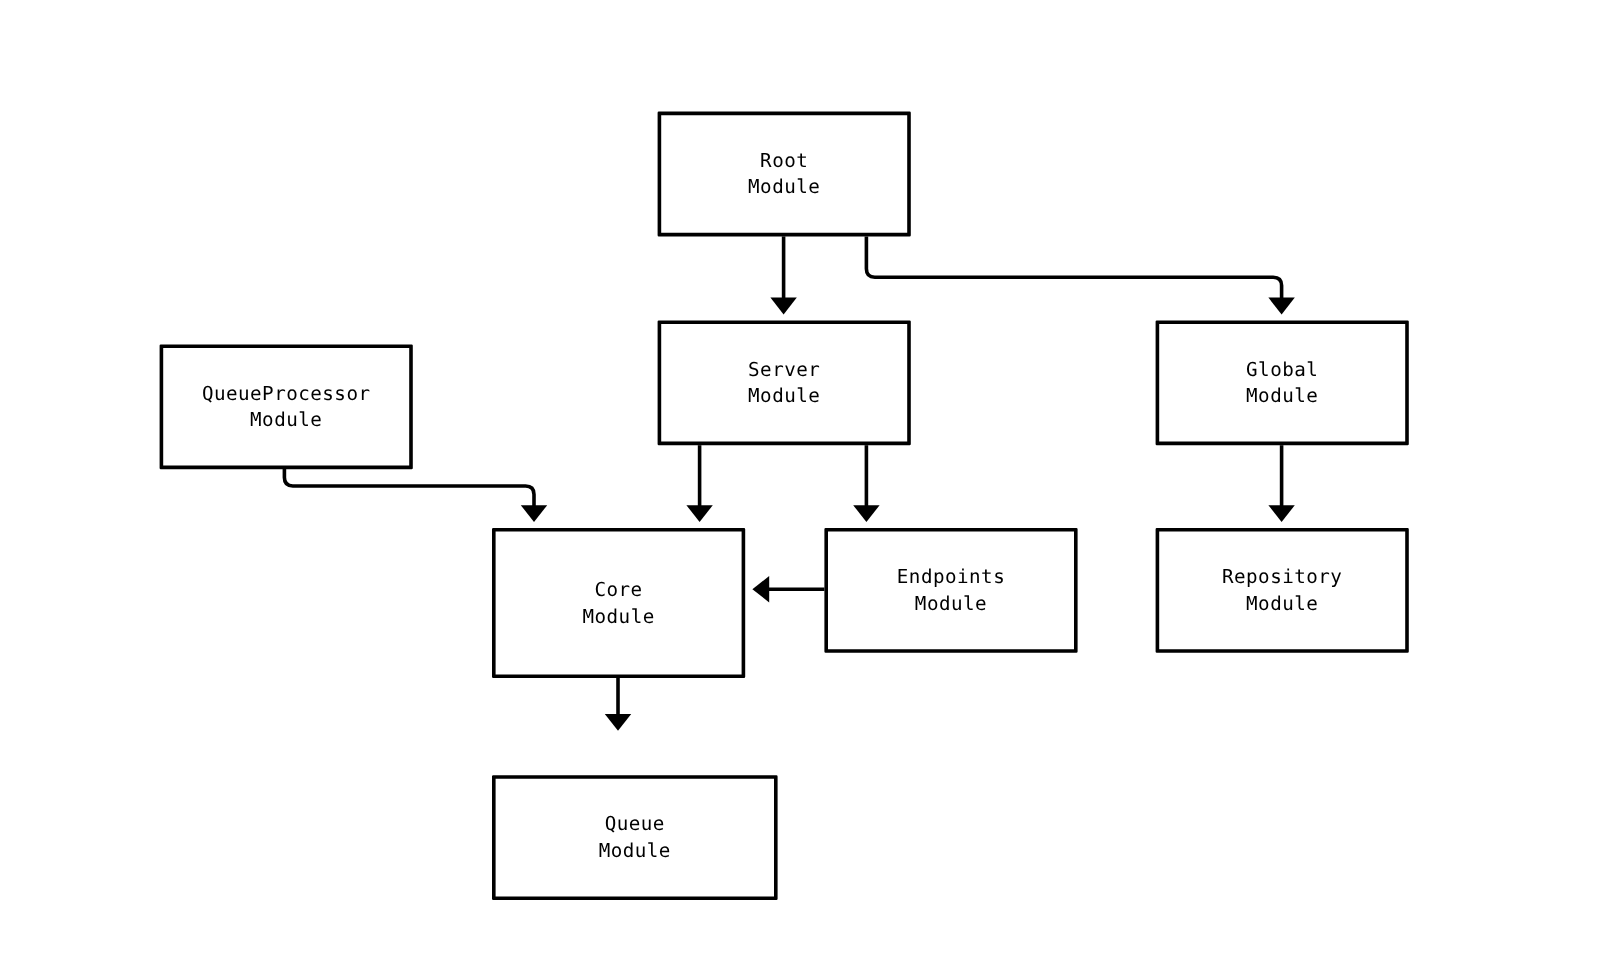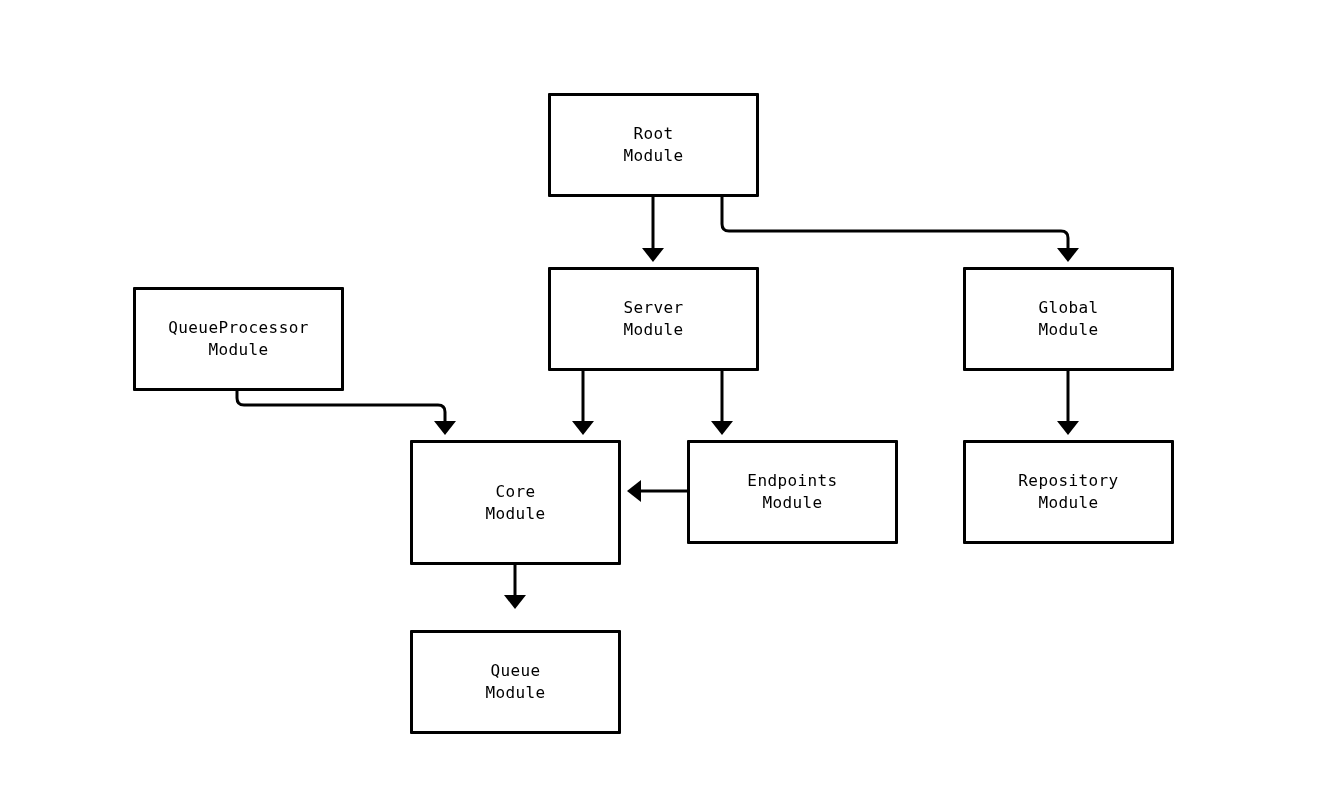--- a/index.html
+++ b/index.html
@@ -105,18 +105,18 @@
   <div class="node-box" style="left: 687px; top: 440px; width: 211px; height: 104px; border-color: rgb(0, 0, 0);">
     <span class="node-line">Endpoints</span>
     <span class="node-line">Module</span>
   </div>
 
   <div class="node-box" style="left: 963px; top: 440px; width: 211px; height: 104px; border-color: rgb(0, 0, 0);">
     <span class="node-line">Repository</span>
     <span class="node-line">Module</span>
   </div>
 
-  <div class="node-box" style="left: 410px; top: 630px; width: 211px; height: 104px; border-color: rgb(0, 0, 0);">
+  <div class="node-box" style="left: 410px; top: 646px; width: 238px; height: 104px; border-color: rgb(0, 0, 0);">
     <span class="node-line">Queue</span>
     <span class="node-line">Module</span>
   </div>
 
 </div>
 
 </body></html>

